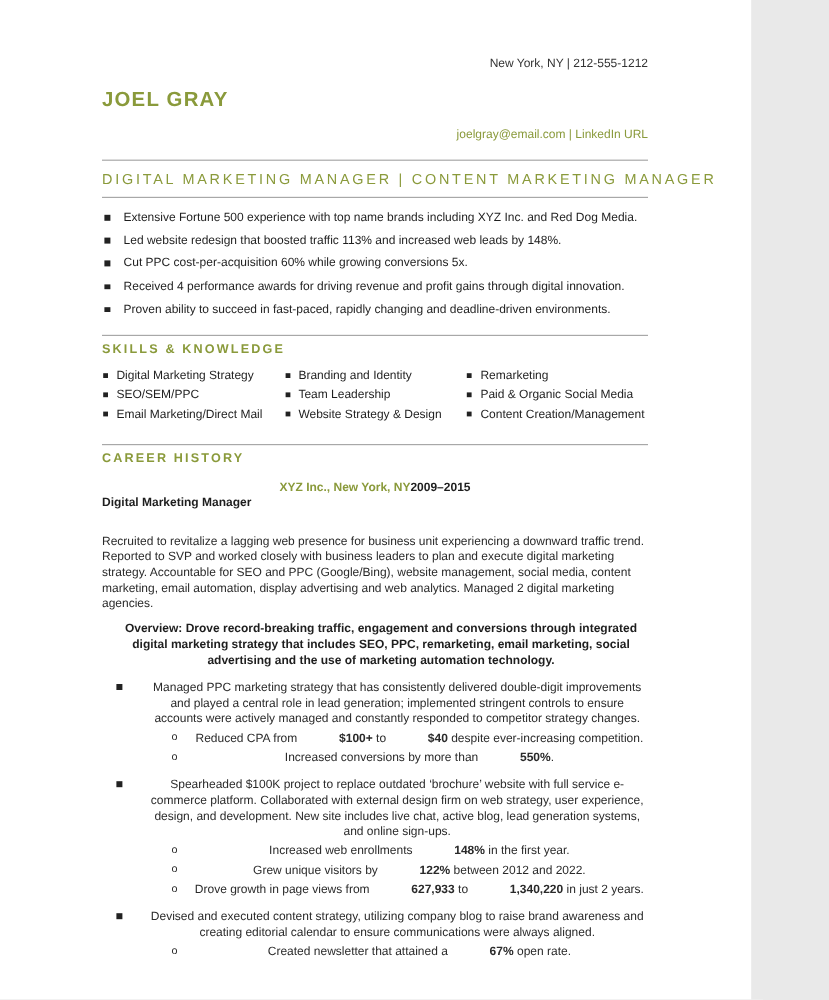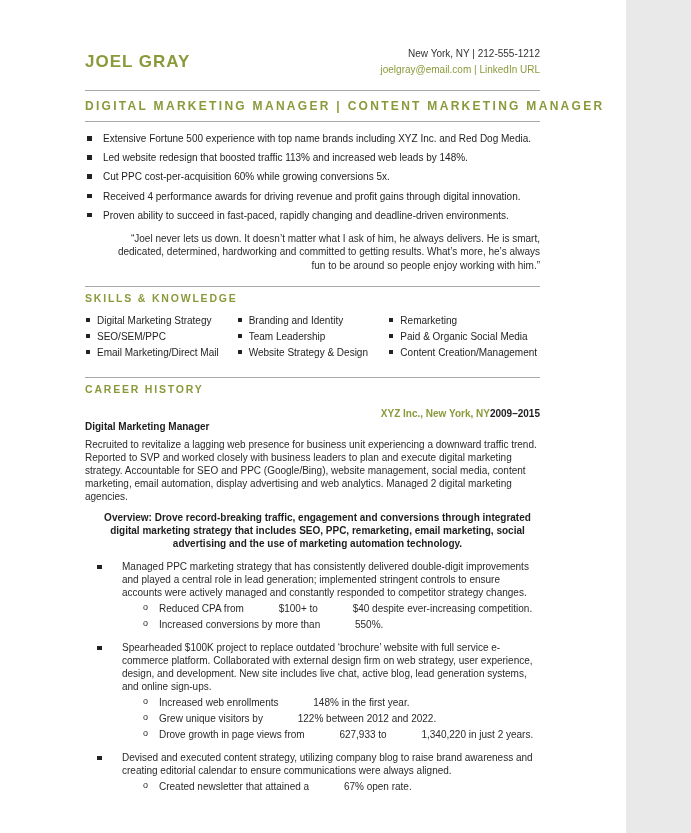--- a/index.html
+++ b/index.html
@@ -8,27 +8,27 @@
   .page{
     width:626px; height:833px; background:#fff; overflow:hidden;
     padding:46px 86px 24px 85px;
   }
   :root{ --accent:#8a9a3b; --rule:#a8a8a8; --text:#222; }
 
   
   .top{ display:flex; justify-content:space-between; align-items:center; }
   .name{ font-size:17px; font-weight:bold; color:var(--accent); letter-spacing:1px; }
   .contact{ text-align:right; font-size:10px; line-height:1.55; color:#333; }
-  .contact .email{ color:var(--accent); }
+  .contact .email{ color:var(--accent);margin-top:43px; }
 
   .rule{ border:none; border-top:1px solid var(--rule); height:0; }
   .r1{ margin-top:13px; }
 
   .title{
-    font-size:12px; font-weight:bold; color:var(--accent);
+    font-size:12px; font-weight:normal; color:var(--accent);
     letter-spacing:2.3px; margin:8px 0; white-space:nowrap;
   }
 
   
   .summary{ list-style:none; margin-top:10px; }
   .summary li{
     position:relative; padding-left:18px; font-size:10px; font-weight:normal;
     line-height:1.32; margin-bottom:6px; color:#1e1e1e;
   }
   .summary li::before{
@@ -50,36 +50,36 @@
   .skill-col li{
     position:relative; padding-left:12px; font-size:10px; line-height:1.2;
     margin-bottom:4px; color:#1e1e1e;
   }
   .skill-col li::before{
     content:""; position:absolute; left:1px; top:3px;
     width:4px; height:4px; background:#222;
   }
 
   
-  .job-head{ display:flex; justify-content:flex-end; margin-top:13px; font-size:10px; font-weight:bold; }
+  .job-head{ display:flex; justify-content:center; margin-top:13px; font-size:10px; font-weight:bold; }
   .company{ color:var(--accent); }
   .dates{ color:#1e1e1e; }
   .role{ font-size:10px; font-weight:bold; margin-top:2px; color:#1e1e1e; }
-  .intro{ font-size:10px; line-height:1.3; margin-top:6px; color:#2a2a2a; }
+  .intro{ font-size:10px; line-height:1.3; margin-top:20px; color:#2a2a2a; }
   .overview{ font-size:10px; line-height:1.3; font-weight:bold; margin:8px 0 0 10px; color:#1e1e1e;text-align:center; }
 
   .cb-group{ margin-top:10px; }
   .cb1{ display:flex; padding-left:12px; font-size:10px; line-height:1.3; color:#2a2a2a; }
   .m1{ flex:none; width:25px; }
   .m1::before{ content:""; display:inline-block; width:4.5px; height:4.5px; background:#222; margin-bottom:1px; }
   .cb2{ display:flex; padding-left:58px; font-size:10px; line-height:1.3; margin-top:3px; color:#2a2a2a; }
   .m2{ flex:none; width:16px; font-size:9px; }
   .m2::before{ content:"o"; }
-  .cbt{ flex:1; }
-  .b{ font-weight:normal;padding-left:32px; }
+  .cbt{ flex:1;text-align:center; }
+  .b{ font-weight:bold;padding-left:32px; }
 </style>
 </head>
 <body>
 
 <div class="page">
 
   <div class="top">
     <div class="name">JOEL GRAY</div>
     <div class="contact">
       <div>New York, NY  |  212-555-1212</div>
@@ -93,21 +93,20 @@
 
   <ul class="summary">
     <li>Extensive Fortune 500 experience with top name brands including XYZ Inc. and Red Dog Media.</li>
     <li>Led website redesign that boosted traffic 113% and increased web leads by 148%.</li>
     <li>Cut PPC cost-per-acquisition 60% while growing conversions 5x.</li>
     <li>Received 4 performance awards for driving revenue and profit gains through digital innovation.</li>
     <li>Proven ability to succeed in fast-paced, rapidly changing and deadline-driven environments.</li>
   </ul>
 
   <div class="quote">
-    <div>“Joel never lets us down. It doesn’t matter what I ask of him, he always delivers. He is smart, dedicated, determined, hardworking and committed to getting results. What’s more, he’s always fun to be around so people enjoy working with him.”</div>
   </div>
 
   <hr class="rule sec-rule">
   <div class="sec-head">SKILLS &amp; KNOWLEDGE</div>
   <div class="skills">
     <ul class="skill-col">
       <li>Digital Marketing Strategy</li>
       <li>SEO/SEM/PPC</li>
       <li>Email Marketing/Direct Mail</li>
     </ul>

